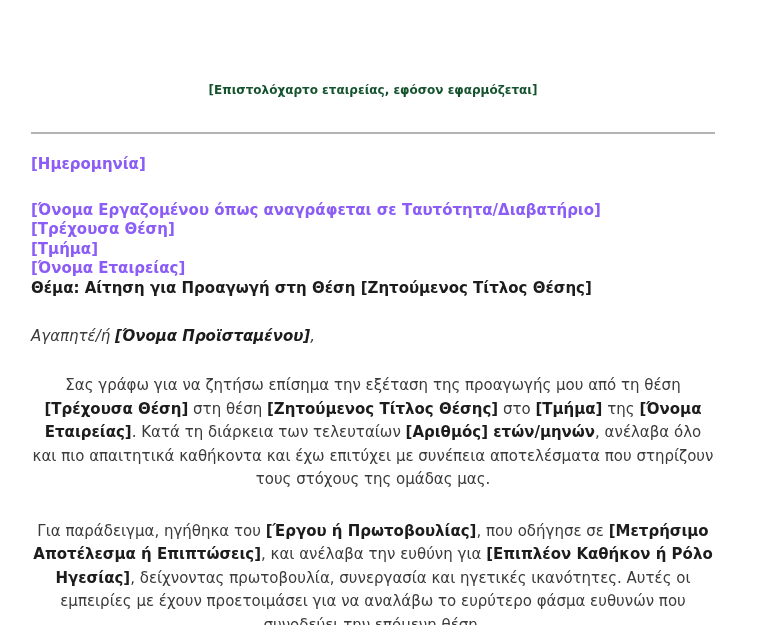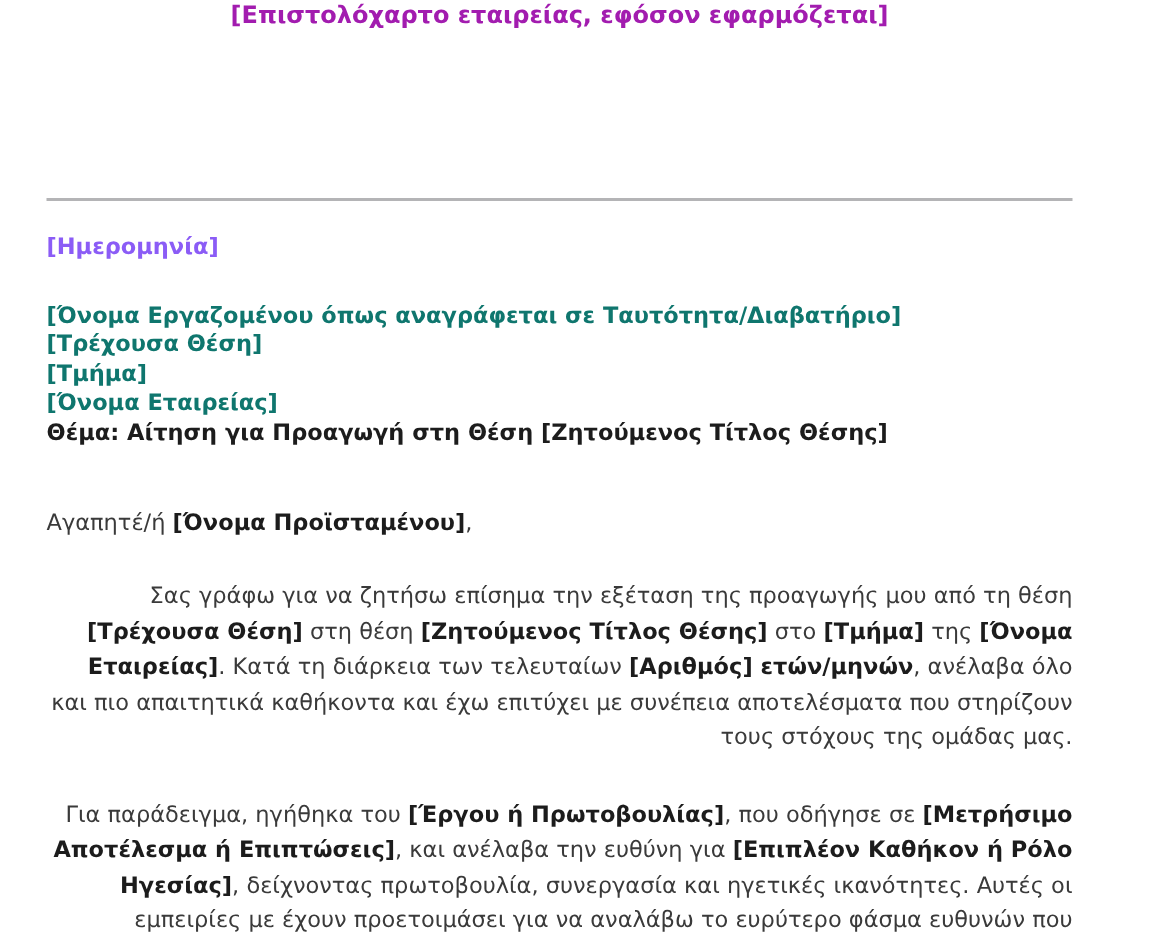--- a/index.html
+++ b/index.html
@@ -28,23 +28,24 @@
   .doc {
     position: absolute;
     left: 31px;
     top: 0;
     width: 684px;
   }
 
   .letterhead {
     text-align: center;
     font-weight: bold;
-    color: #a21caf;
-    font-size: 16px;
+    color: #14532d;
+    font-size: 12px;
     line-height: 20px;
+    padding-top: 80px;
   }
 
   .divider {
     height: 0;
     border: 0;
     border-top: 2px solid #b4b4b6;
     margin: 0;
     position: absolute;
     left: 31px;
     top: 132px;
@@ -58,41 +59,42 @@
 
   .date-block {
     margin-top: 22px;
     font-weight: bold;
     color: #8b5cf6;
   }
 
   .address-block {
     margin-top: 26px;
     font-weight: bold;
-    color: #0f766e;
+    color: #8b5cf6;
   }
   .address-line {
     display: block;
   }
 
   .subject-block {
     font-weight: bold;
     color: #1c1c1c;
   }
 
   .salutation-block {
-    margin-top: 40px;
+    margin-top: 28px;
     line-height: 20px;
+    font-style: italic;
   }
 
   .para {
     margin-top: 28px;
     font-size: 15px;
     line-height: 23.5px;
-    text-align: right;
+    text-align: center;
   }
 
   b, .ph {
     font-weight: bold;
     color: #1c1c1c;
   }
 </style>
 </head>
 <body>
 

